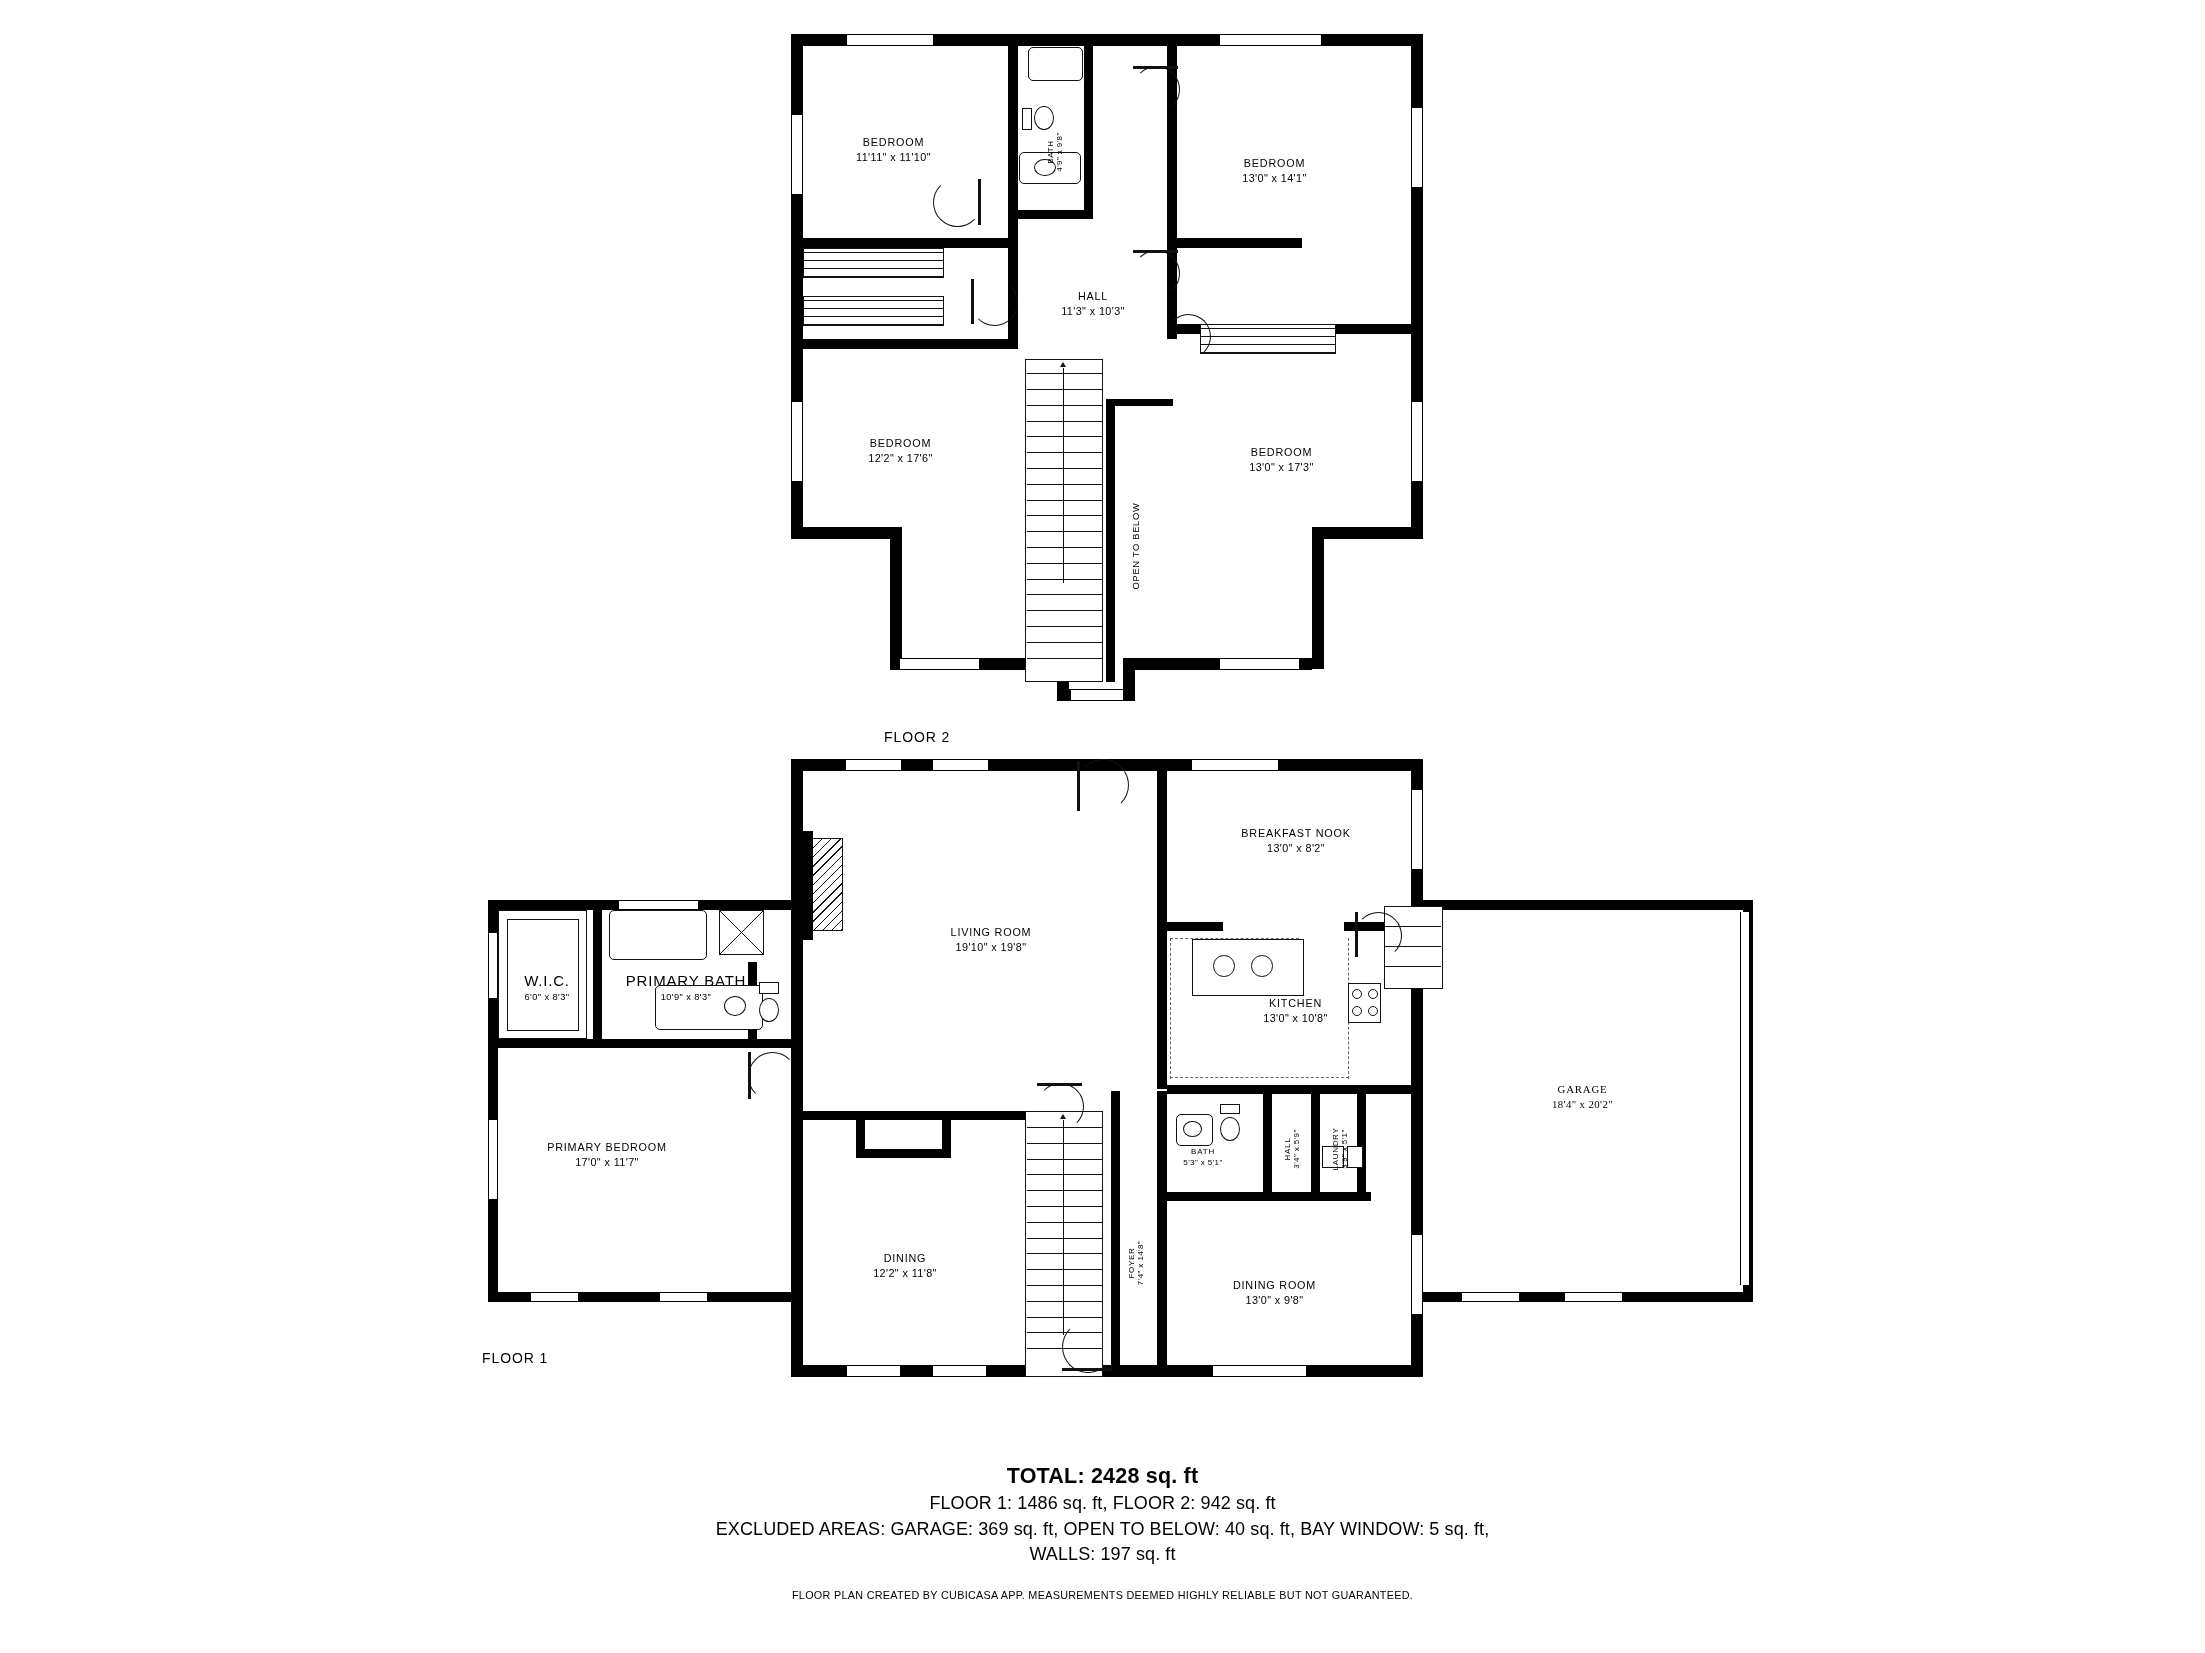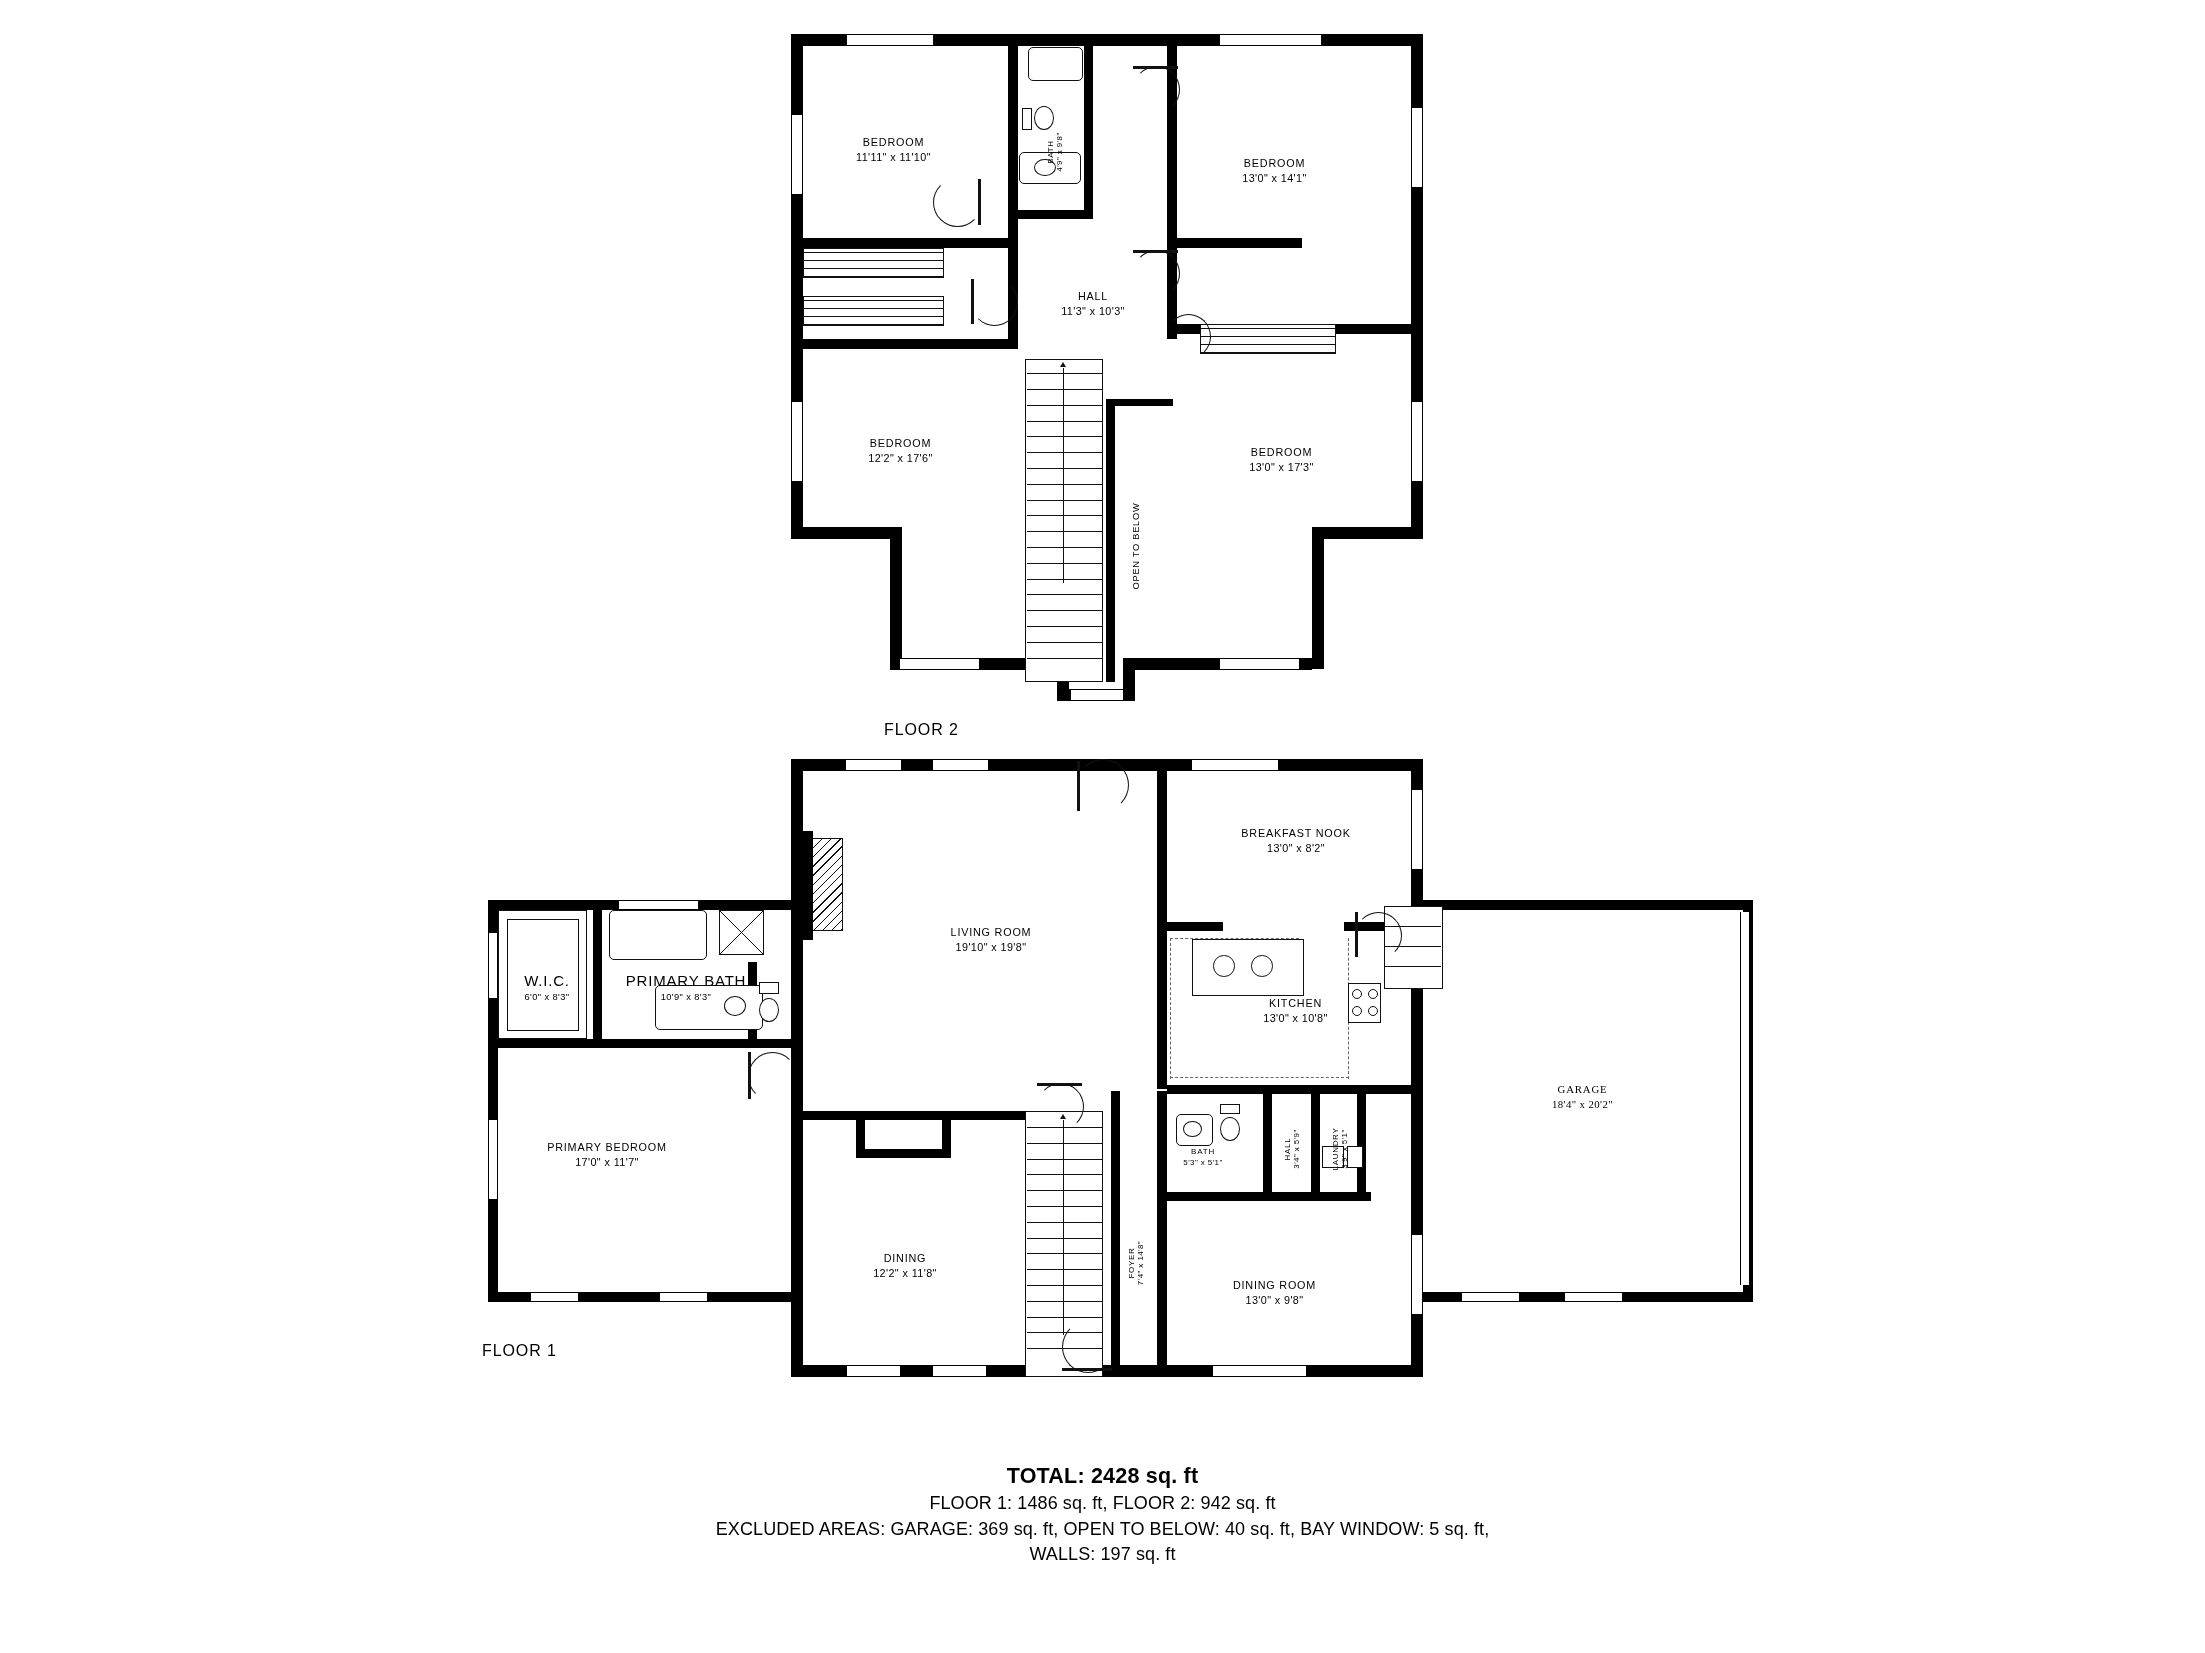--- a/index.html
+++ b/index.html
@@ -61,22 +61,23 @@
     white-space: nowrap;
     text-align: center;
   }
   .vlabel .name { display:block; font-size: 9.3px; letter-spacing: 0.7px; }
   .vlabel .dims { display:block; font-size: 9.3px; letter-spacing: 0.4px; }
   .vlabel.tiny .name { font-size: 8px; }
   .vlabel.tiny .dims { font-size: 8px; }
 
   .floor-tag {
     position: absolute;
-    font-size: 16px;
+    font-size: 14px;
     letter-spacing: 0.9px;
+    margin-top: 8px;
   }
 
   
   .window {
     position: absolute;
     background: #ffffff;
     border-top: 1.4px solid #000;
     border-bottom: 1.4px solid #000;
     box-sizing: border-box;
   }
@@ -498,16 +499,17 @@
     </div>
 
     <div class="floor-tag" style="left:482px; top:1342px;">FLOOR 1</div>
   </div>
 
   <div id="summary" style="top:1464px;">
     <div class="total">TOTAL: 2428 sq. ft</div>
     <div class="line">FLOOR 1: 1486 sq. ft, FLOOR 2: 942 sq. ft</div>
     <div class="line">EXCLUDED AREAS: GARAGE: 369 sq. ft, OPEN TO BELOW: 40 sq. ft, BAY WINDOW: 5 sq. ft,</div>
     <div class="line">WALLS: 197 sq. ft</div>
+    <div class="disclaimer">FLOOR PLAN CREATED BY CUBICASA APP. MEASUREMENTS DEEMED HIGHLY RELIABLE BUT NOT GUARANTEED.</div>
   </div>
 
 </div>
 
 
 </body></html>

